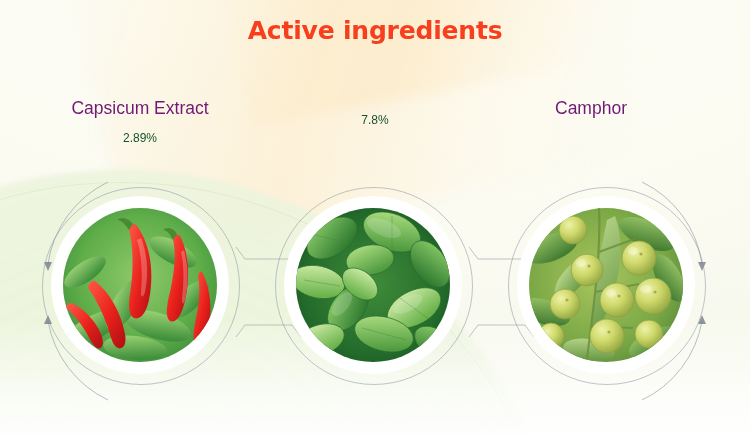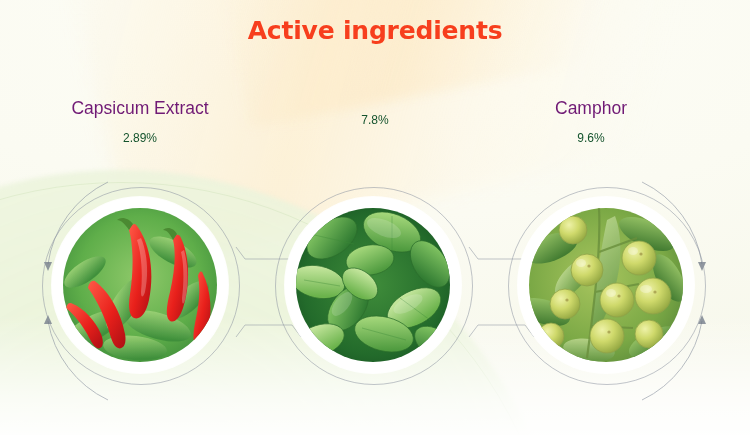--- a/index.html
+++ b/index.html
@@ -81,21 +81,20 @@
 
   <div class="col col-1">
     <div class="ing-name">Capsicum Extract</div>
     <div class="ing-pct">2.89%</div>
   </div>
   <div class="col col-2">
     <div class="ing-pct">7.8%</div>
   </div>
   <div class="col col-3">
     <div class="ing-name">Camphor</div>
-    <div class="ing-pct">9.6%</div>
   </div>
 
   <svg class="deco" width="750" height="435" viewBox="0 0 750 435">
     <g fill="none" stroke="#8e96a3" stroke-width="1" opacity="0.62">
 
       <path d="M108,182 A108,108 0 0 0 48,264"></path>
       <path d="M48,321 A108,108 0 0 0 108,400"></path>
 
       <path d="M642,182 A108,108 0 0 1 702,264"></path>
       <path d="M702,321 A108,108 0 0 1 642,400"></path>

